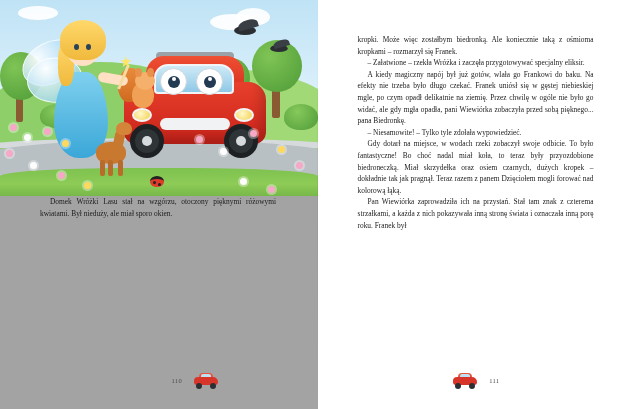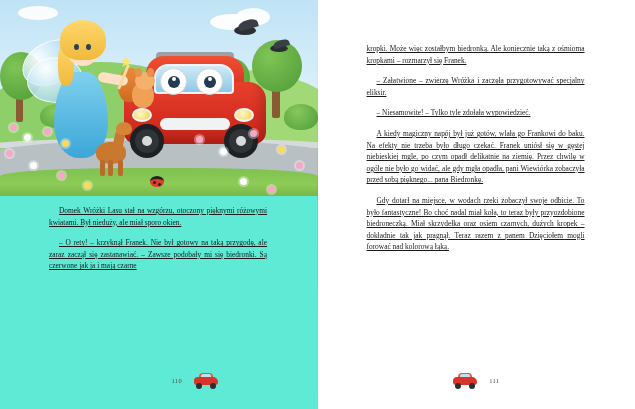--- a/index.html
+++ b/index.html
@@ -21,21 +21,21 @@
     display: flex;
   }
   .page {
     position: relative;
     width: 317.5px;
     height: 409px;
     box-sizing: border-box;
     overflow: hidden;
   }
   .page-left {
-    background: #5eead4;
+    background: #a3a3a3;
     padding-left: 36px;
   }
   .page-right {
     background: #ffffff;
   }
   
   .illustration {
     position: absolute;
     left: 0;
     top: 0;
@@ -424,22 +424,21 @@
     left: 40px;
     top: 196px;
     width: 236px;
   }
   .right-text {
     left: 40px;
     top: 34px;
     width: 236px;
   }
   .text-col p {
-    margin: 9px;
-    text-decoration: underline;
+    margin: 0;
   }
   .text-col p.indent {
     text-indent: 10px;
   }
   
   .footer {
     position: absolute;
     bottom: 16px;
     width: 100%;
     height: 26px;
@@ -610,45 +609,45 @@
       <div class="flower white" style="left:220px; top:148px;"></div>
       <div class="flower" style="left:250px; top:130px;"></div>
       <div class="flower yellow" style="left:278px; top:146px;"></div>
       <div class="flower" style="left:296px; top:162px;"></div>
       <div class="flower white" style="left:240px; top:178px;"></div>
       <div class="flower" style="left:268px; top:186px;"></div>
     </div>
 
     <div class="text-col left-text">
       <p class="indent">Domek Wróżki Lasu stał na wzgórzu, otoczony pięknymi różowymi kwiatami. Był nieduży, ale miał sporo okien.</p>
-      <p class="indent">– O rety! – krzyknął Franek. Nie był gotowy na taką przygodę, ale zaraz zaczął się zastanawiać. – Zawsze podobały mi się biedronki. Są czerwone jak ja i mają czarne</p>
     </div>
 
     <div class="footer">
       <div class="footer-inner">
         <span class="folio">110</span>
         <span class="mini-car">
           <span class="mc-top"></span>
           <span class="mc-win"></span>
           <span class="mc-body"></span>
           <span class="mc-wheel l"></span>
           <span class="mc-wheel r"></span>
         </span>
       </div>
     </div>
   </div>
 
   <div class="page page-right">
 
     <div class="text-col right-text">
       <p>kropki. Może więc zostałbym biedronką. Ale koniecznie taką z ośmioma kropkami – rozmarzył się Franek.</p>
-      <p class="indent">– Załatwione – zwierzę Wróżka i zaczęła przygotowywać specjalny eliksir.</p>
+      <p class="indent">– Załatwione – rzekła Wróżka i zaczęła przygotowywać specjalny eliksir.</p>
+      <p class="indent">A kiedy magiczny napój był już gotów, wlała go Frankowi do baku. Na efekty nie trzeba było długo czekać. Franek uniósł się w gęstej niebieskiej mgle, po czym opadł delikatnie na ziemię. Przez chwilę w ogóle nie było go widać, ale gdy mgła opadła, pani Wiewiórka zobaczyła przed sobą pięknego... pana Biedronkę.</p>
       <p class="indent">– Niesamowite! – Tylko tyle zdołała wypowiedzieć.</p>
-      <p class="indent">A kiedy magiczny napój był już gotów, wlała go Frankowi do baku. Na efekty nie trzeba było długo czekać. Franek uniósł się w gęstej niebieskiej mgle, po czym opadł delikatnie na ziemię. Przez chwilę w ogóle nie było go widać, ale gdy mgła opadła, pani Wiewiórka zobaczyła przed sobą pięknego... pana Biedronkę.</p>
       <p class="indent">Gdy dotarł na miejsce, w wodach rzeki zobaczył swoje odbicie. To było fantastyczne! Bo choć nadal miał koła, to teraz były przyozdobione biedroneczką. Miał skrzydełka oraz osiem czarnych, dużych kropek – dokładnie tak jak pragnął. Teraz razem z panem Dzięciołem mogli forować nad kolorową łąką.</p>
+      <p class="indent">Pan Wiewiórka zaprowadziła ich na przystań. Stał tam znak z czterema strzałkami, a każda z nich pokazywała inną stronę świata i oznaczała inną porę roku. Franek był</p>
     </div>
 
     <div class="footer">
       <div class="footer-inner">
         <span class="mini-car">
           <span class="mc-top"></span>
           <span class="mc-win"></span>
           <span class="mc-body"></span>
           <span class="mc-wheel l"></span>
           <span class="mc-wheel r"></span>

